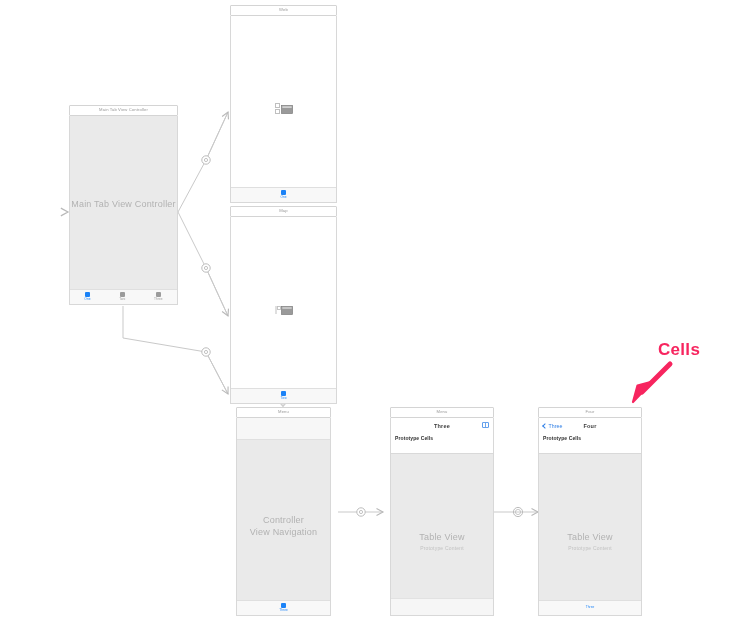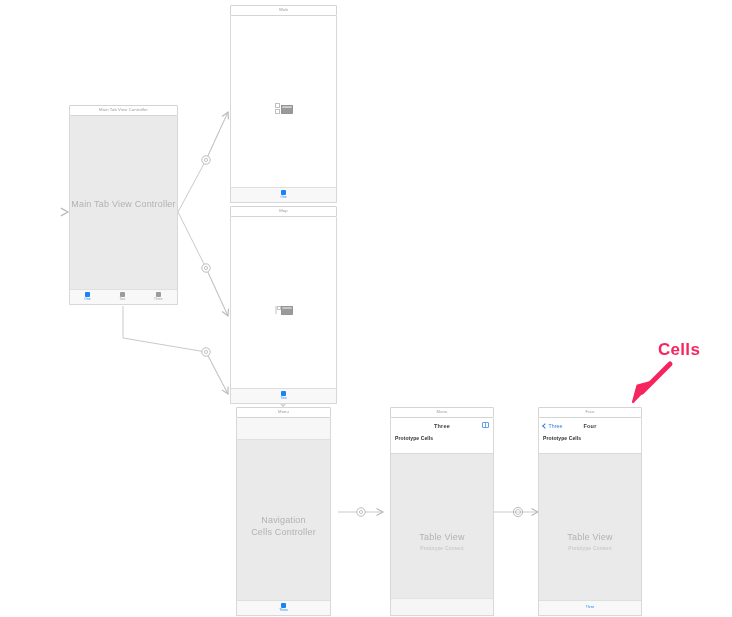--- a/index.html
+++ b/index.html
@@ -345,22 +345,22 @@
       </div>
     </div>
   </div>
 
   <div class="scene" id="scene-nav" style="left:236px; top:407px; width:95px;">
     <div class="scene-titlebar">
       <span class="scene-title">Menu</span>
     </div>
     <div class="scene-body vc-grey" style="height:198px;">
       <div class="navbar-plain"></div>
-      <div class="vc-label" style="top:96px;">Navigation</div>
-      <div class="vc-label" style="top:108px;">Cells Controller</div>
+      <div class="vc-label" style="top:96px;">Controller</div>
+      <div class="vc-label" style="top:108px;">View Navigation</div>
       <div class="tabbar one">
         <div class="tab-item selected">
           <span class="tab-glyph"></span>
           <span class="tab-caption">Three</span>
         </div>
       </div>
     </div>
   </div>
 
   <div class="scene" id="scene-table" style="left:390px; top:407px; width:104px;">

